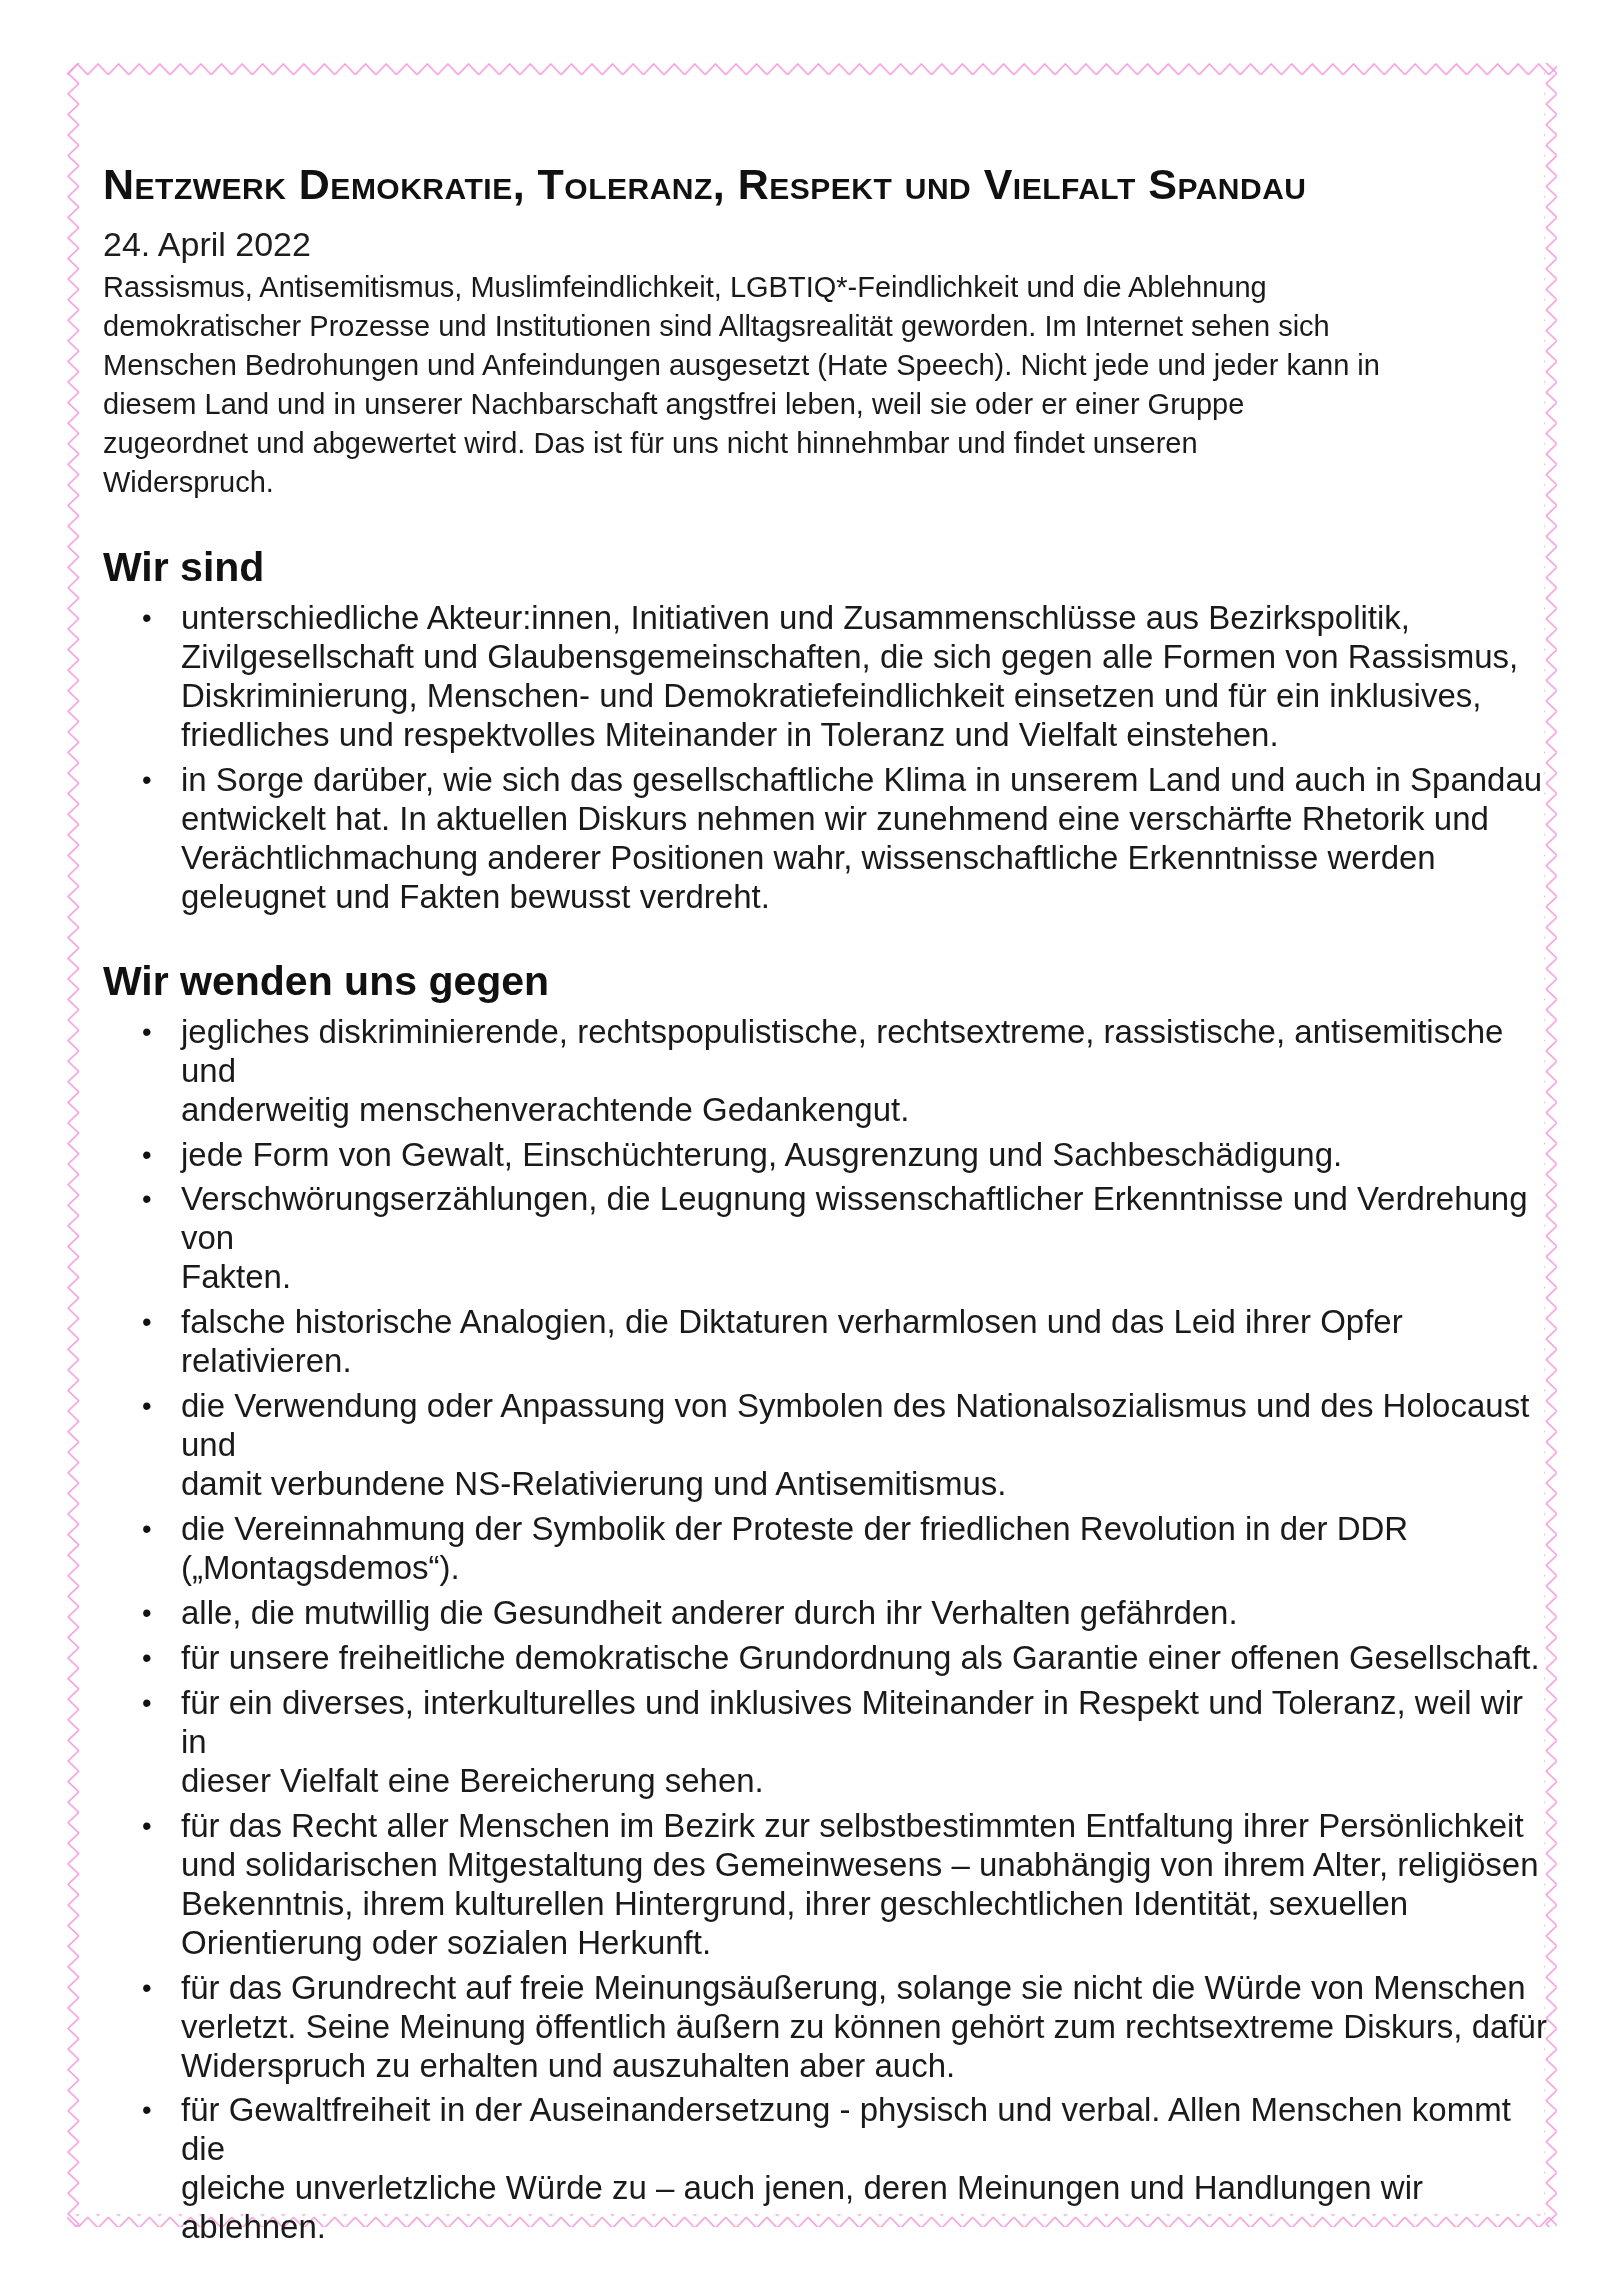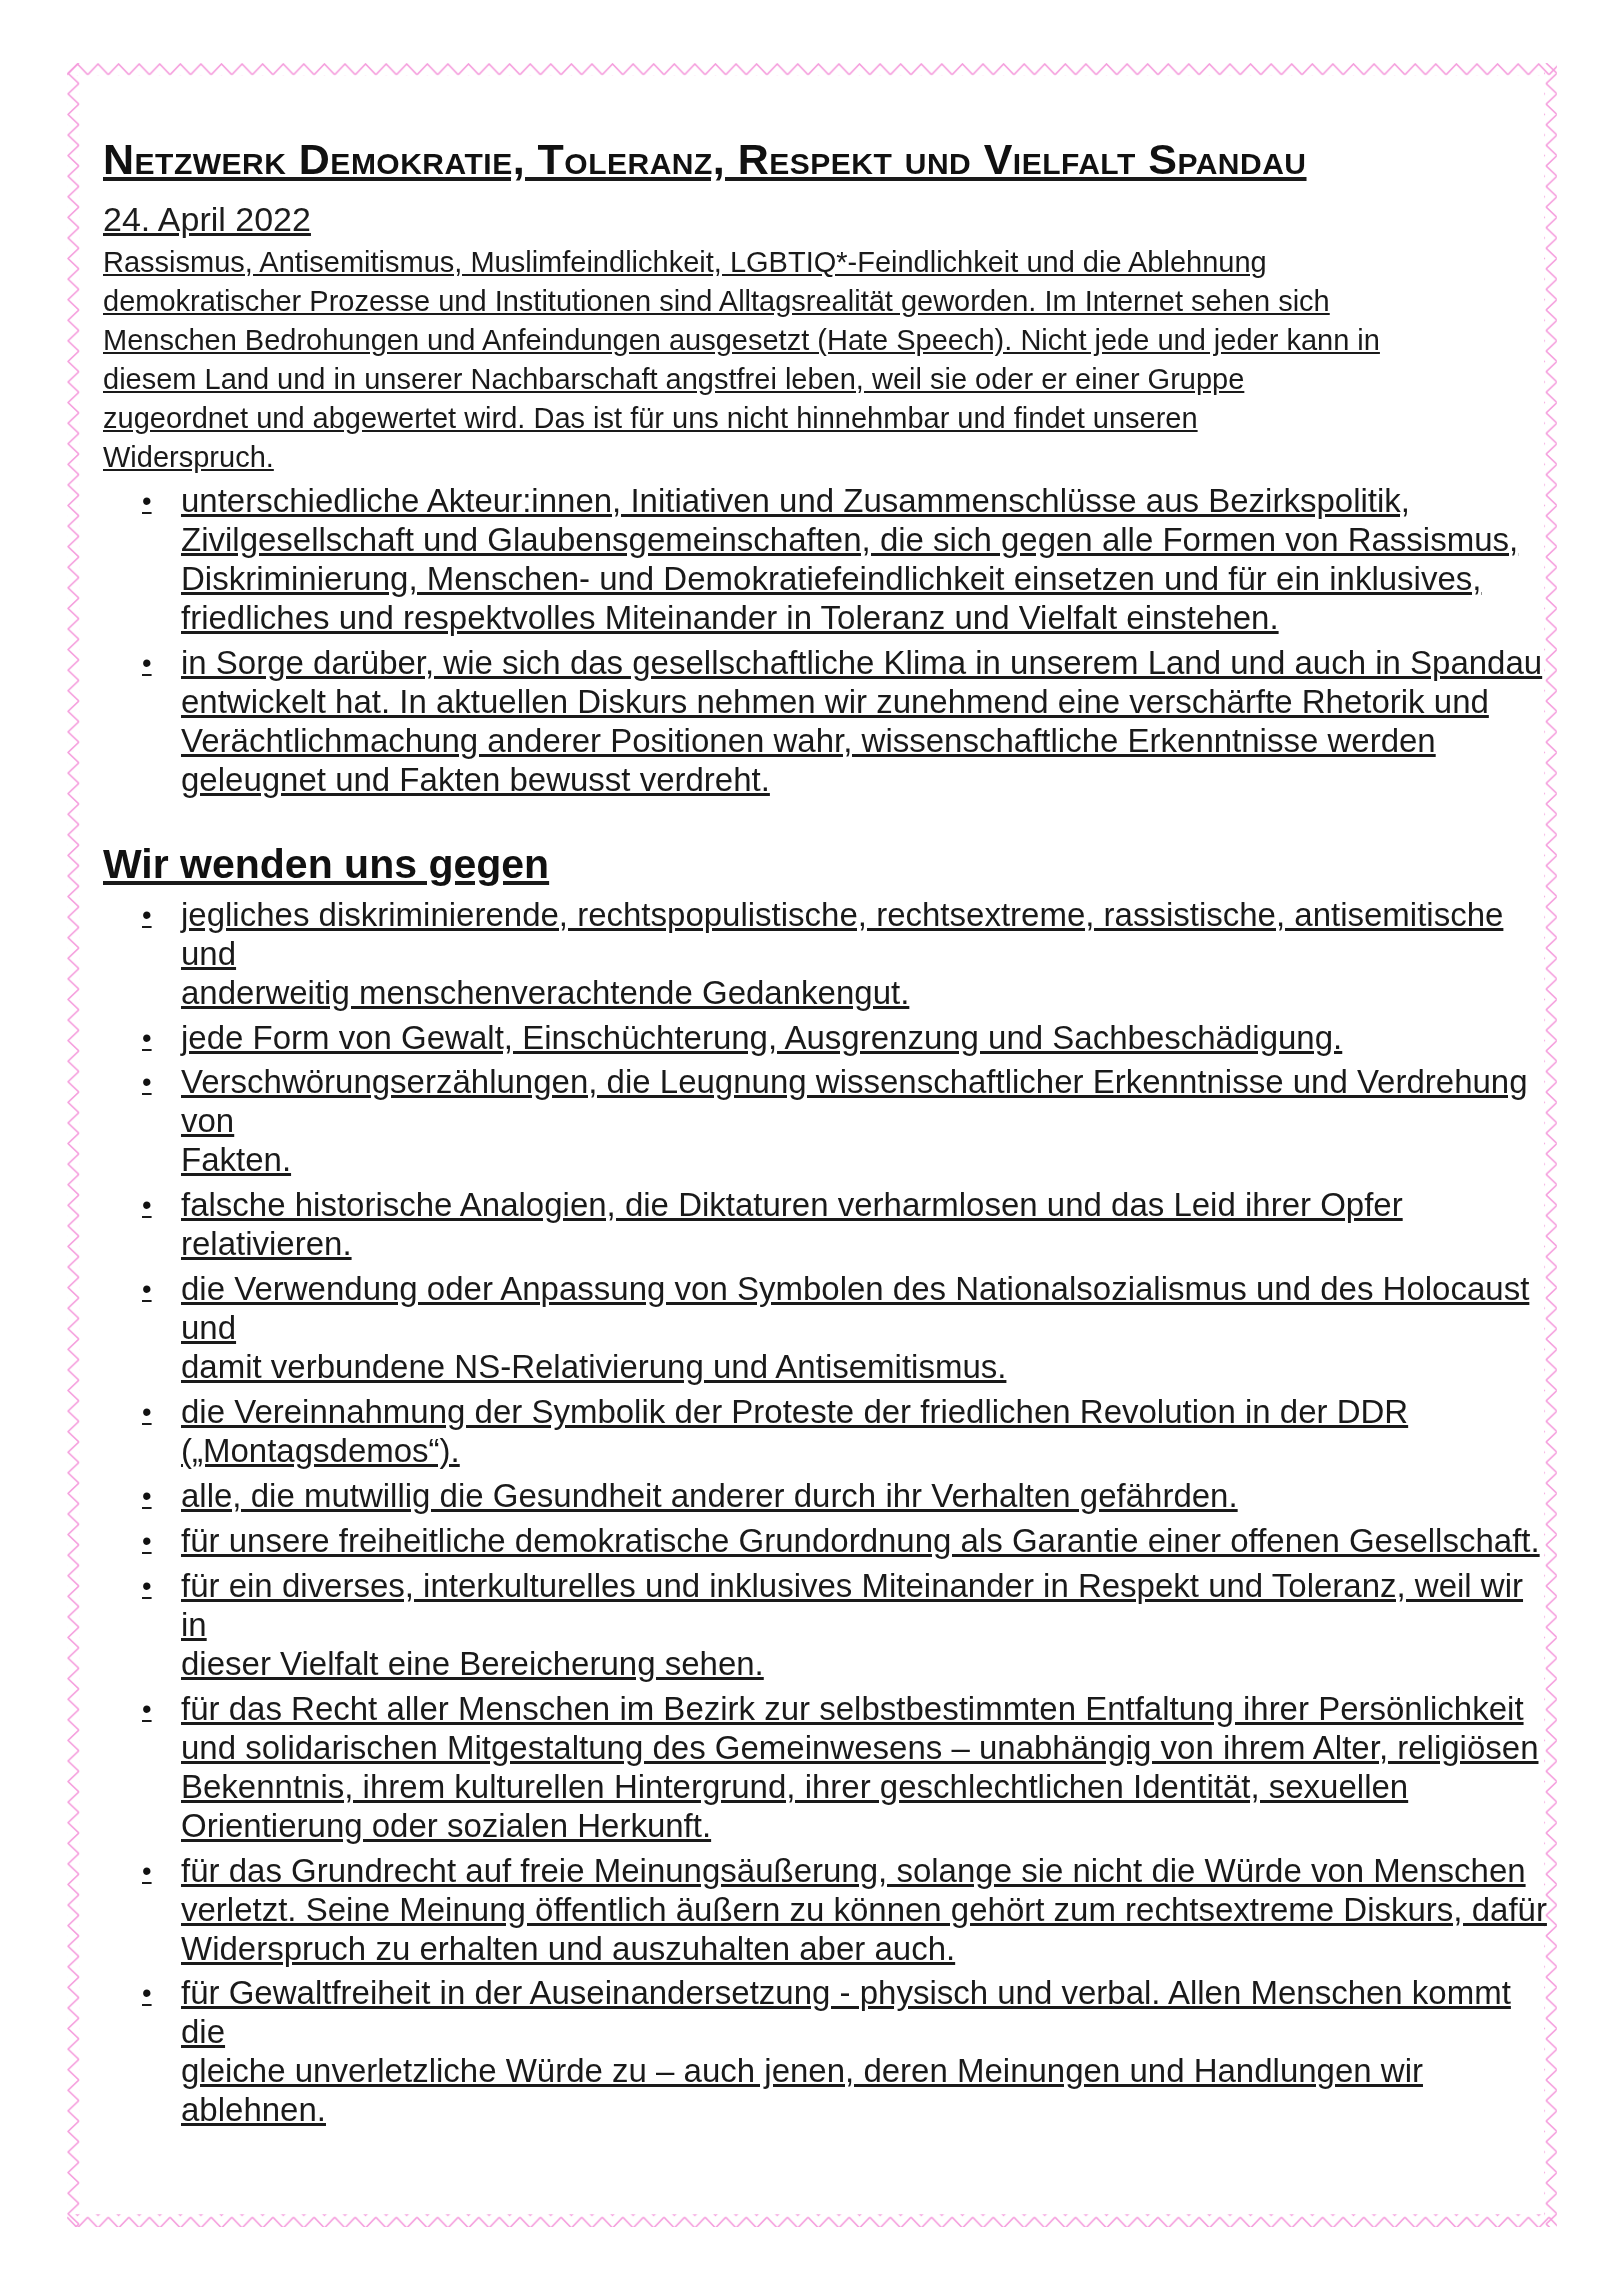--- a/index.html
+++ b/index.html
@@ -14,23 +14,22 @@
     width: 1621px; height: 2293px;
     background: #ffffff;
     overflow: hidden;
   }
   .stitch-border {
     position: absolute;
     left: 67px; top: 63px;
   }
   .content {
     position: absolute;
-    left: 103px; top: 129px;
+    left: 103px; top: 154px;
     width: 1446px;
-    text-decoration: underline;
   }
   .doc-title {
     margin: 0;
     font-size: 43px;
     line-height: 61px;
     font-weight: 700;
     font-variant: small-caps;
     letter-spacing: 0.5px;
     color: #111111;
   }
@@ -111,20 +110,21 @@
     <h1 class="doc-title">Netzwerk Demokratie, Toleranz, Respekt und Vielfalt Spandau</h1>
     <div class="doc-date">24. April 2022</div>
 
     <p class="para">Rassismus, Antisemitismus, Muslimfeindlichkeit, LGBTIQ*-Feindlichkeit und die Ablehnung
 demokratischer Prozesse und Institutionen sind Alltagsrealität geworden. Im Internet sehen sich
 Menschen Bedrohungen und Anfeindungen ausgesetzt (Hate Speech). Nicht jede und jeder kann in
 diesem Land und in unserer Nachbarschaft angstfrei leben, weil sie oder er einer Gruppe
 zugeordnet und abgewertet wird. Das ist für uns nicht hinnehmbar und findet unseren
 Widerspruch.</p>
 
+    <h2 class="section-heading">Wir sind</h2>
     <ul class="bullet-list">
       <li class="bullet-item">
         <span class="bullet-marker">•</span>
         <span class="bullet-text">unterschiedliche Akteur:innen, Initiativen und Zusammenschlüsse aus Bezirkspolitik,
 Zivilgesellschaft und Glaubensgemeinschaften, die sich gegen alle Formen von Rassismus,
 Diskriminierung, Menschen- und Demokratiefeindlichkeit einsetzen und für ein inklusives,
 friedliches und respektvolles Miteinander in Toleranz und Vielfalt einstehen.</span>
       </li>
       <li class="bullet-item">
         <span class="bullet-marker">•</span>

